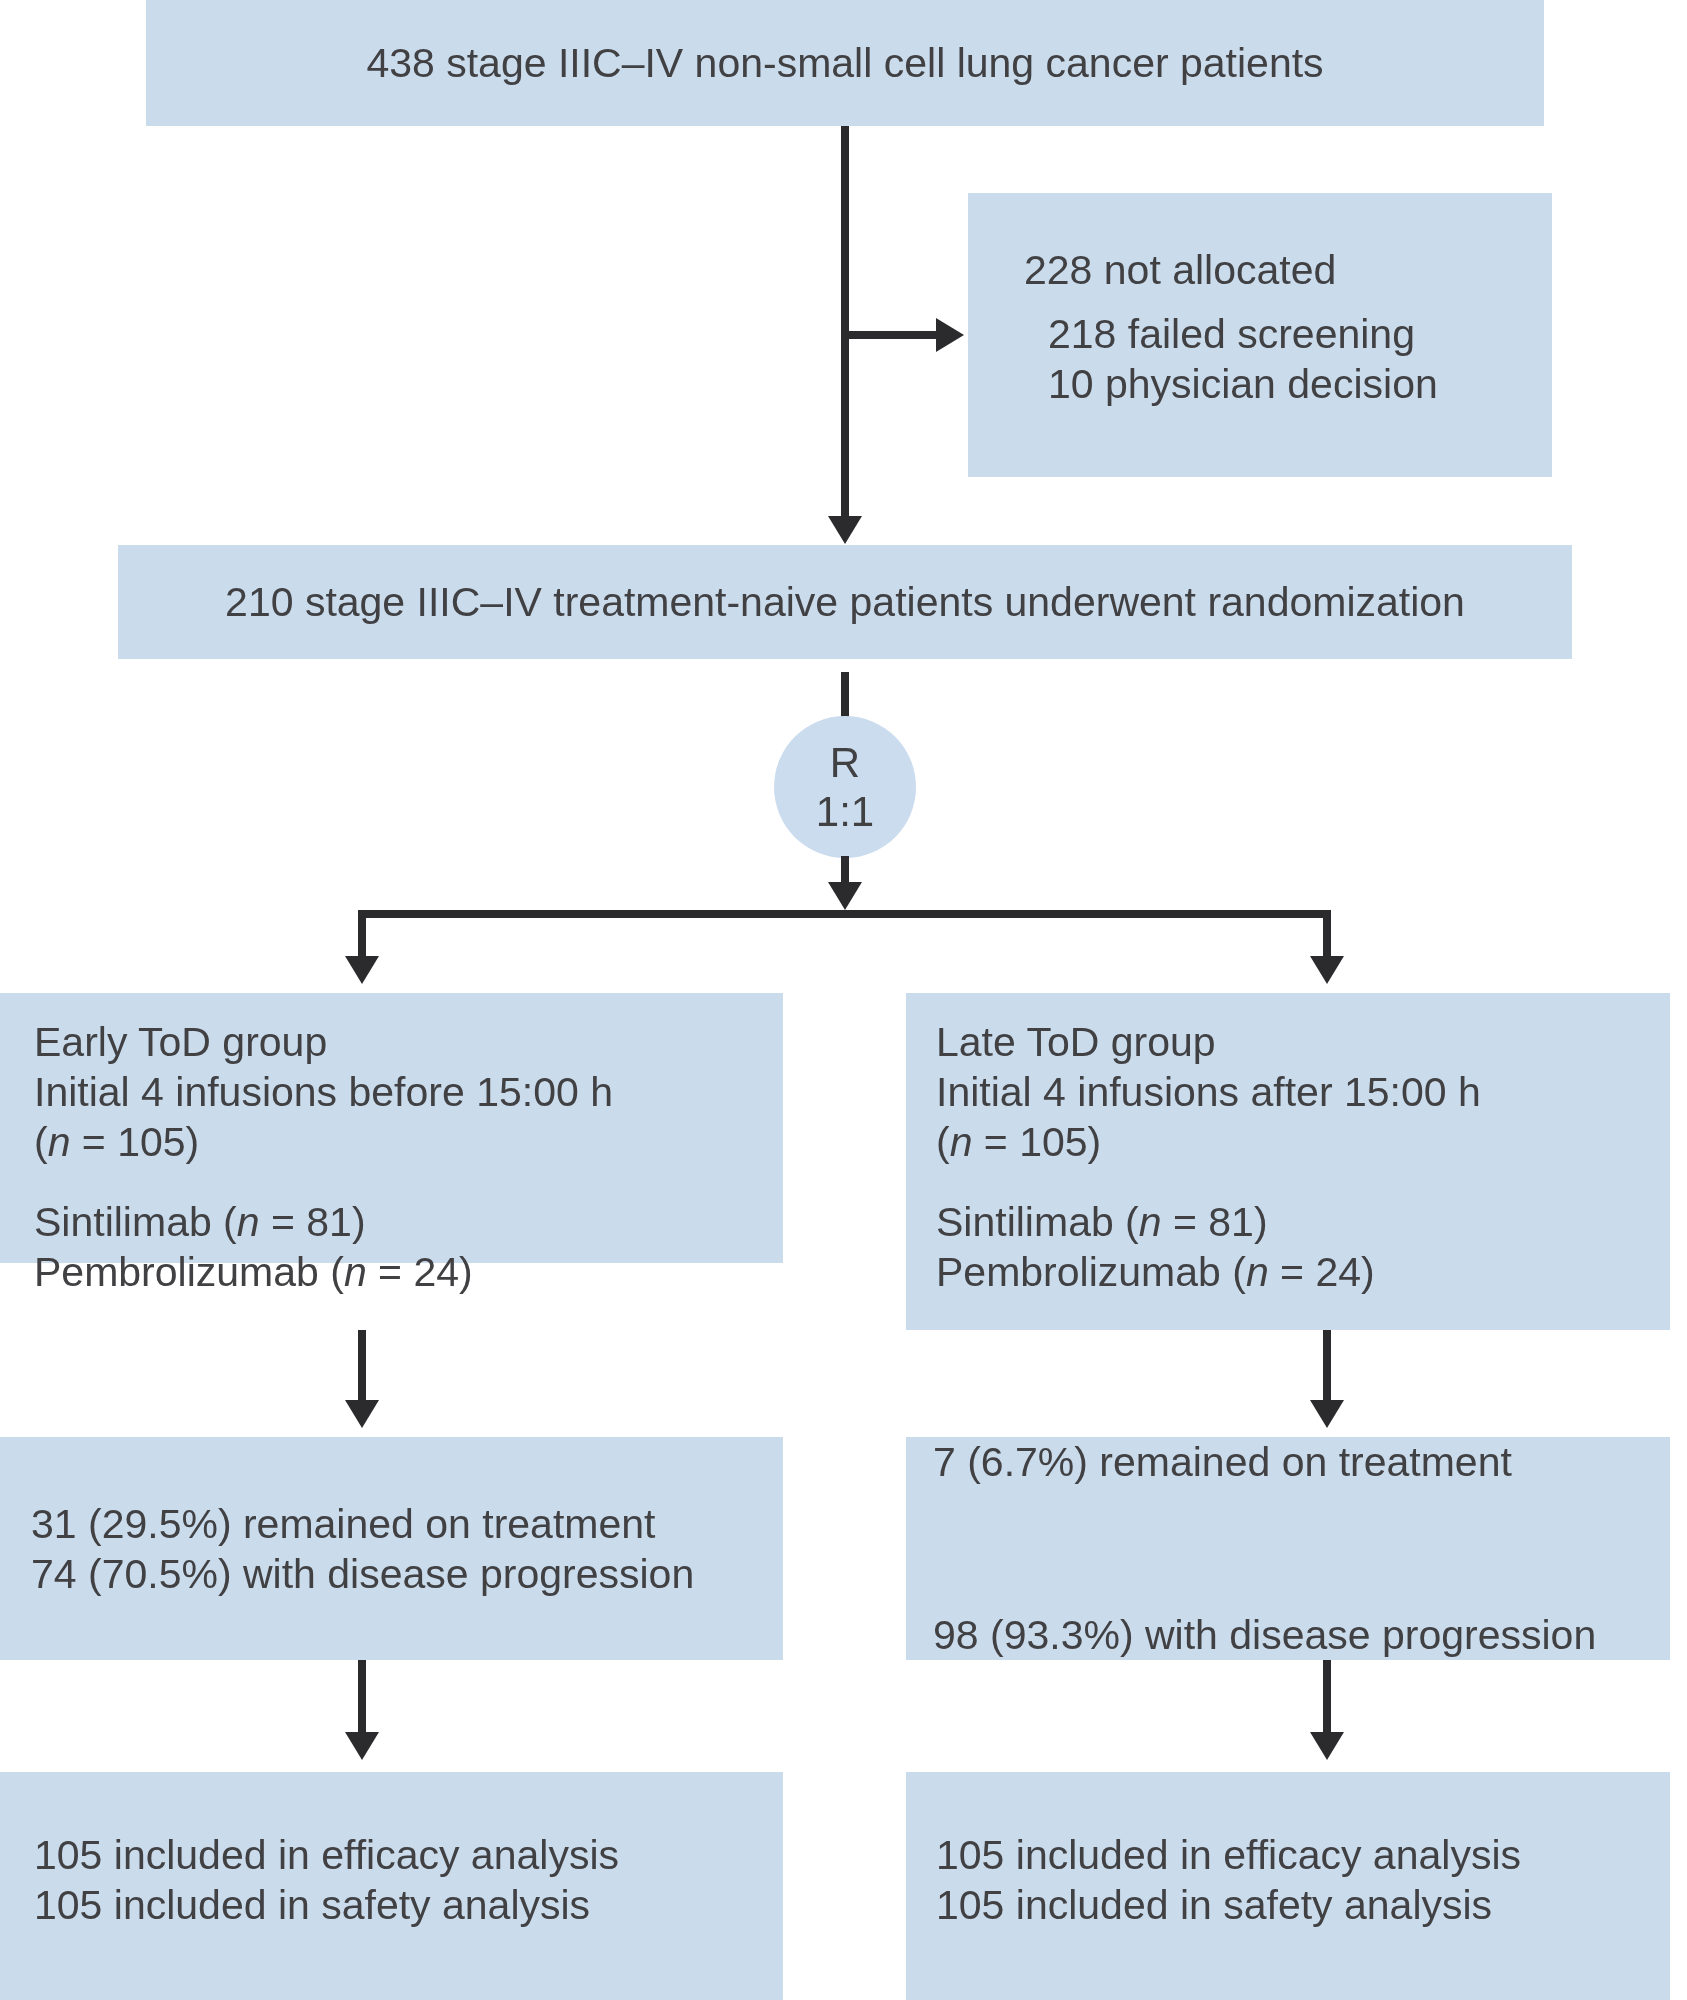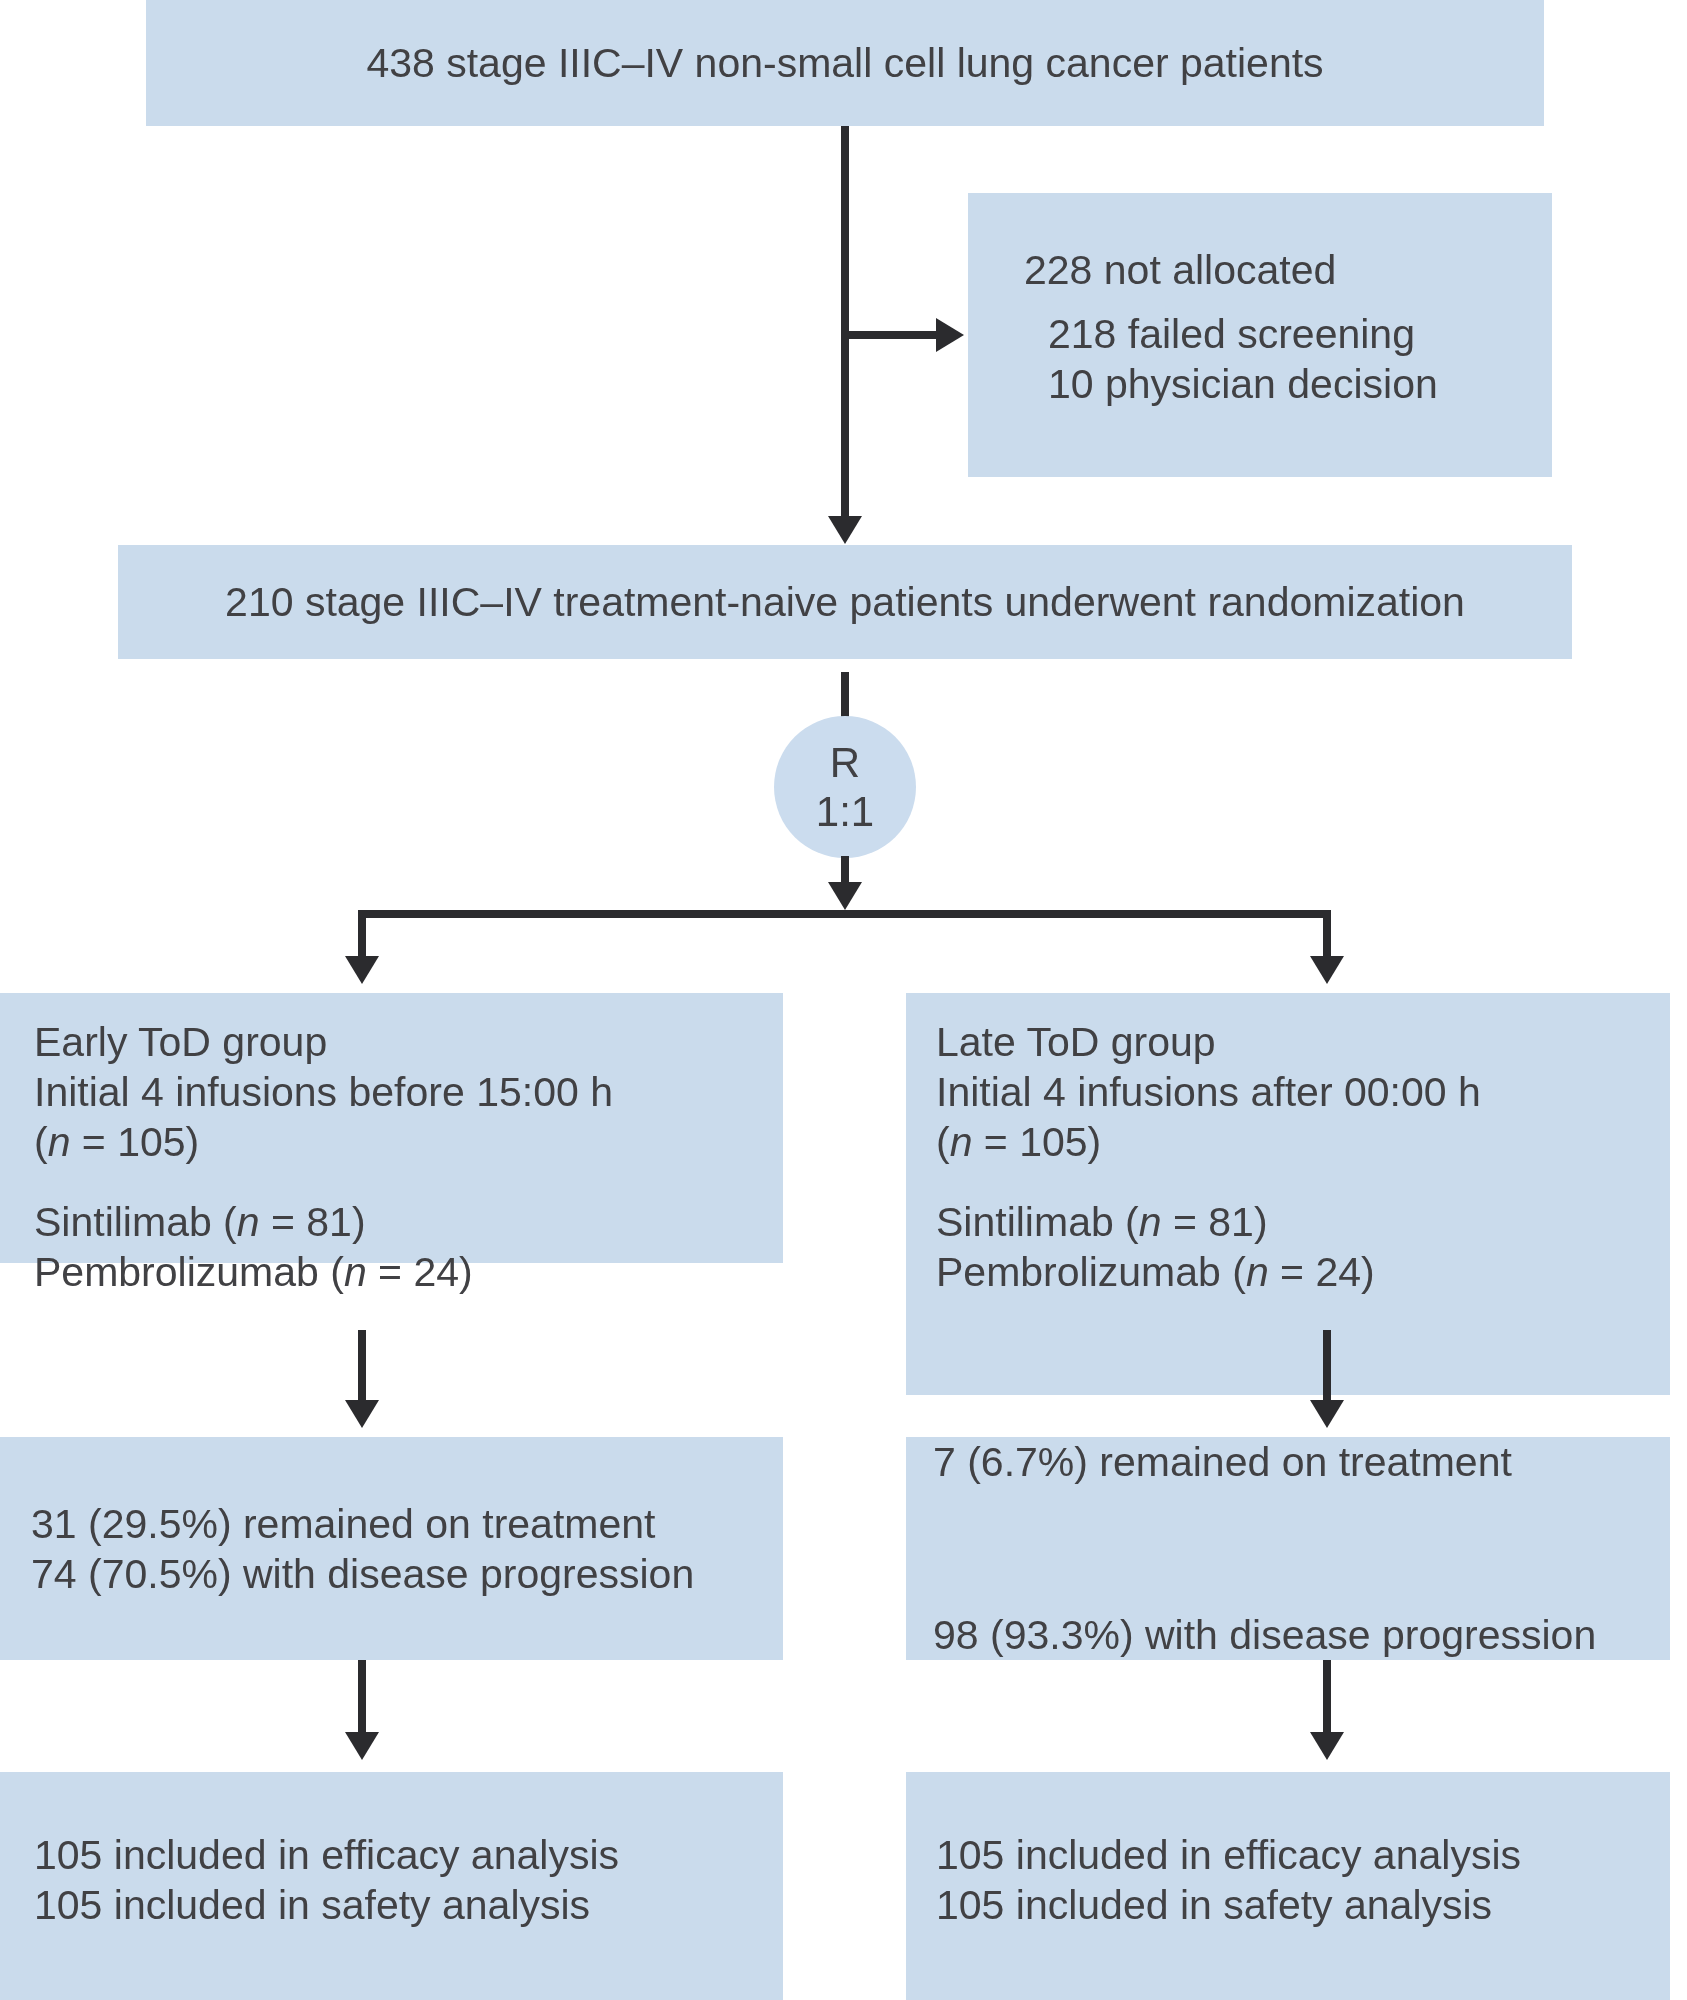--- a/index.html
+++ b/index.html
@@ -103,23 +103,23 @@
   <div class="tri-down" style="left:1310px;top:956px;"></div>
 
   <div class="box line-block" style="left:0;top:993px;width:783px;height:270px;padding:24px 10px 0 34px;">
     <div>Early ToD group</div>
     <div>Initial 4 infusions before 15:00 h</div>
     <div><span>(</span><span class="italic">n</span><span> = 105)</span></div>
     <div class="gap-top"><span>Sintilimab (</span><span class="italic">n</span><span> = 81)</span></div>
     <div><span>Pembrolizumab (</span><span class="italic">n</span><span> = 24)</span></div>
   </div>
 
-  <div class="box line-block" style="left:906px;top:993px;width:764px;height:402px;padding:24px 10px 4px 30px;">
+  <div class="box line-block" style="left:906px;top:993px;width:764px;height:337px;padding:24px 10px 4px 30px;">
     <div>Late ToD group</div>
-    <div>Initial 4 infusions after 00:00 h</div>
+    <div>Initial 4 infusions after 15:00 h</div>
     <div><span>(</span><span class="italic">n</span><span> = 105)</span></div>
     <div class="gap-top"><span>Sintilimab (</span><span class="italic">n</span><span> = 81)</span></div>
     <div><span>Pembrolizumab (</span><span class="italic">n</span><span> = 24)</span></div>
   </div>
 
   <div class="stem-v" style="left:358px;top:1330px;height:72px;"></div>
   <div class="tri-down" style="left:345px;top:1400px;"></div>
   <div class="stem-v" style="left:1323px;top:1330px;height:72px;"></div>
   <div class="tri-down" style="left:1310px;top:1400px;"></div>
 

